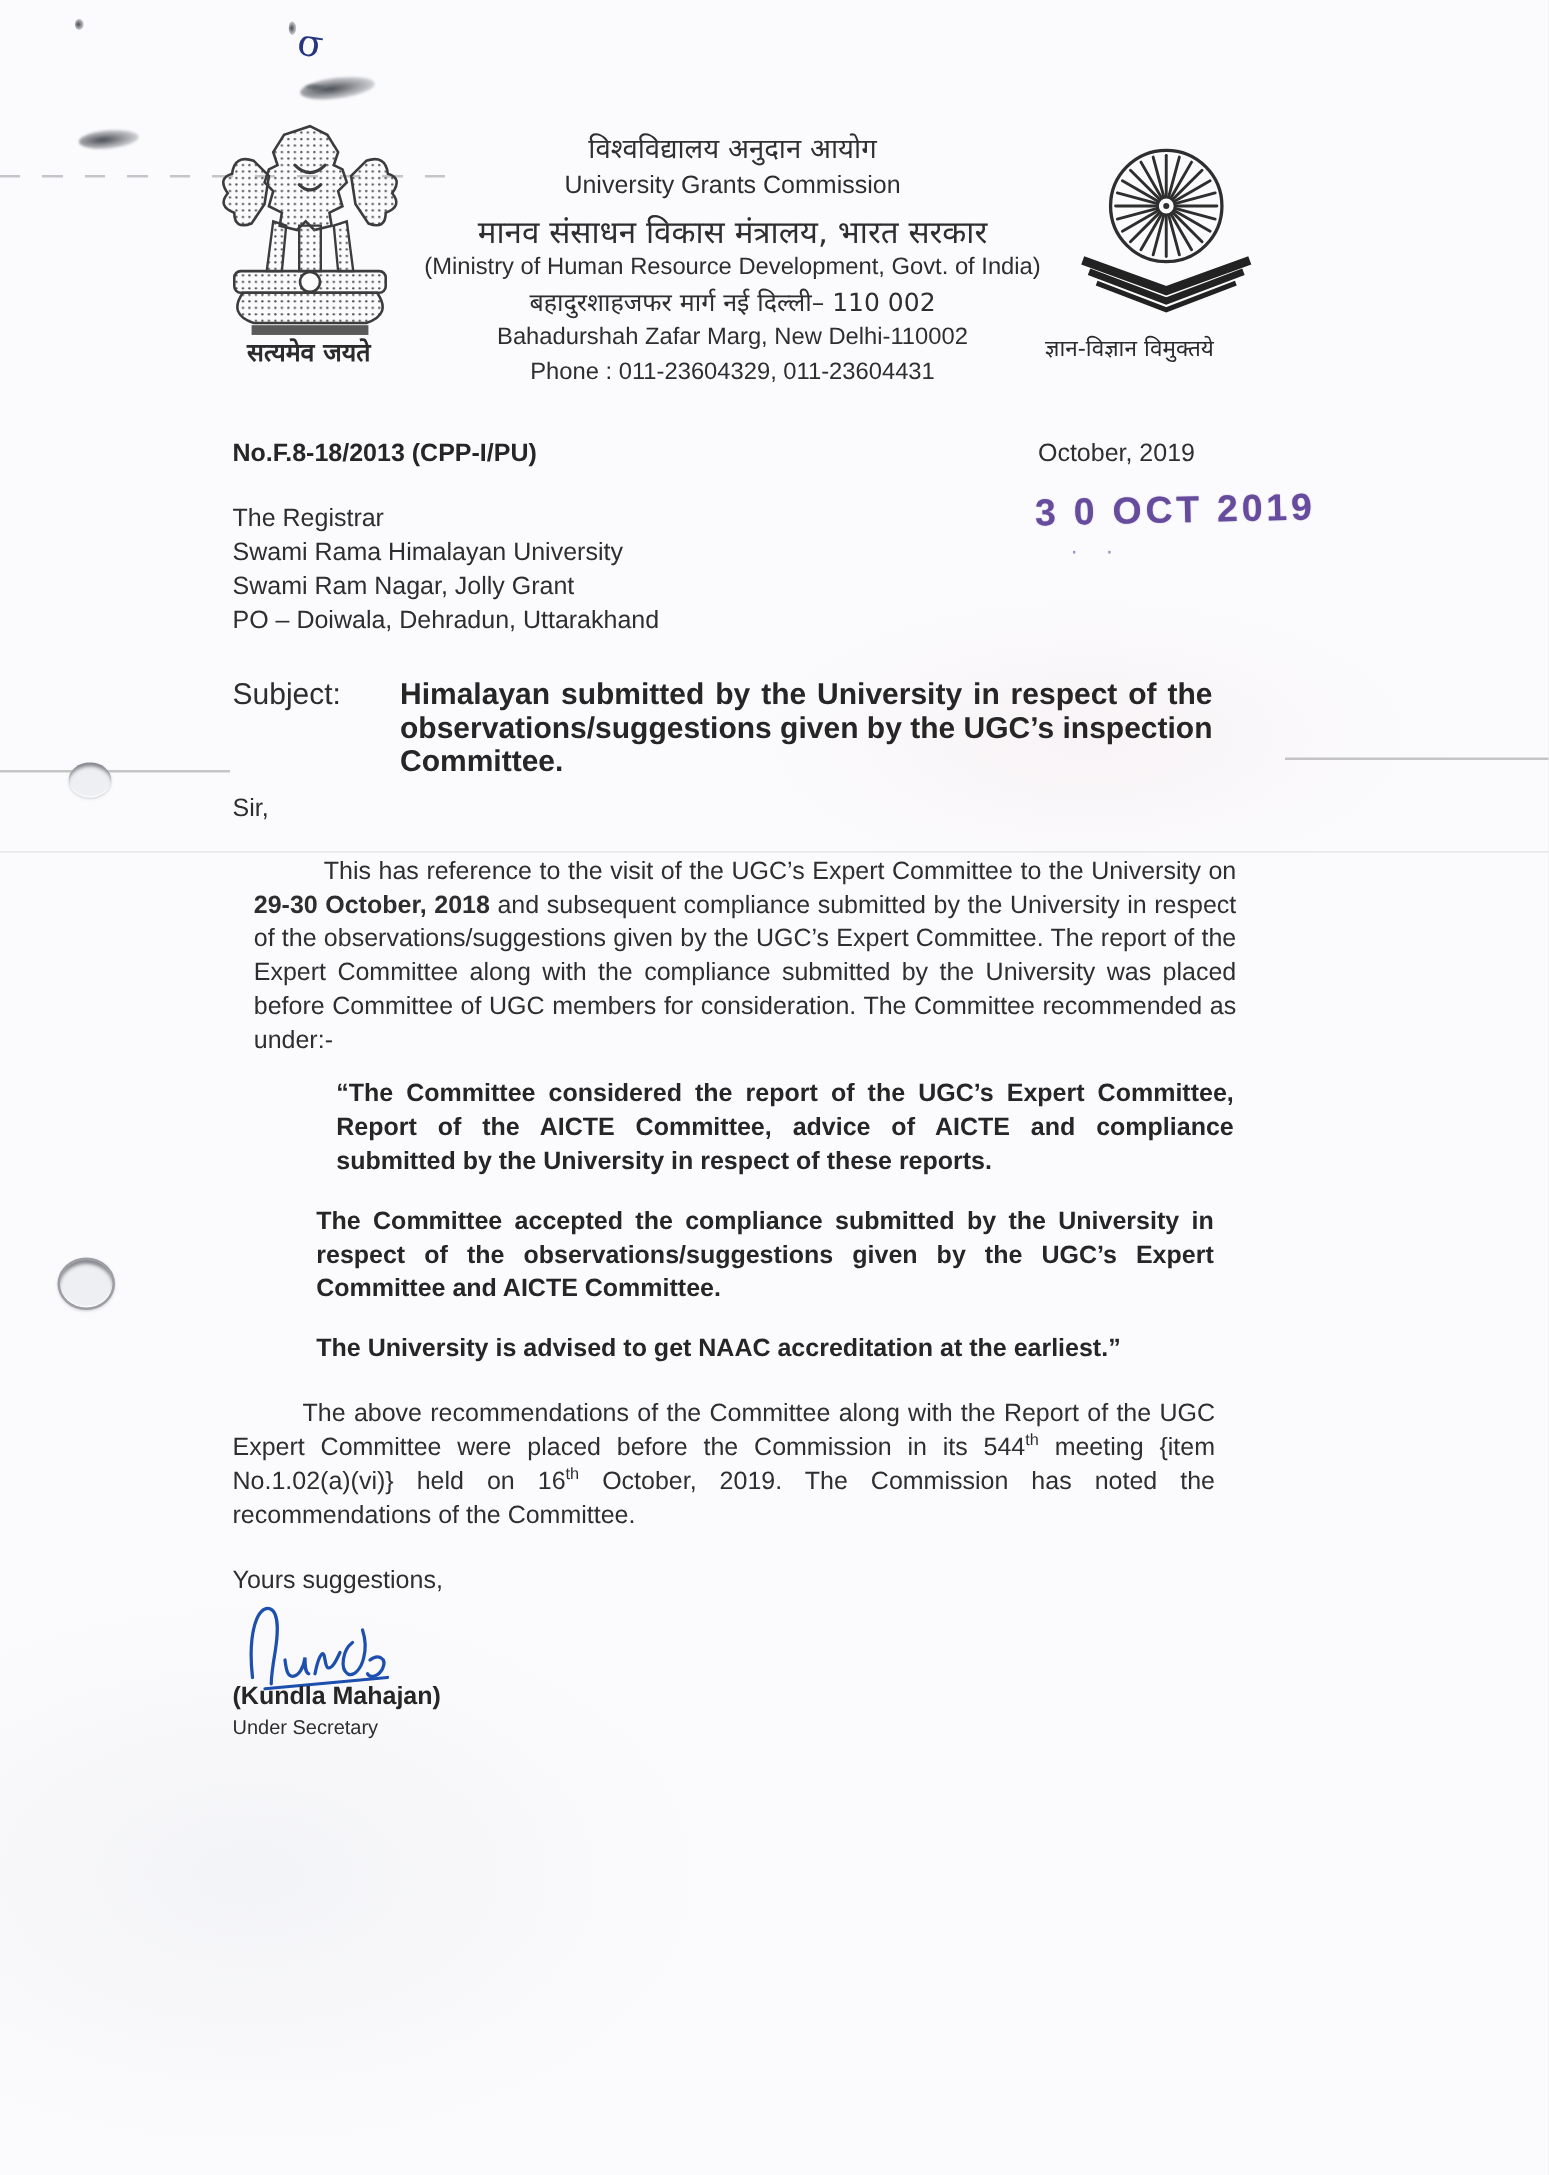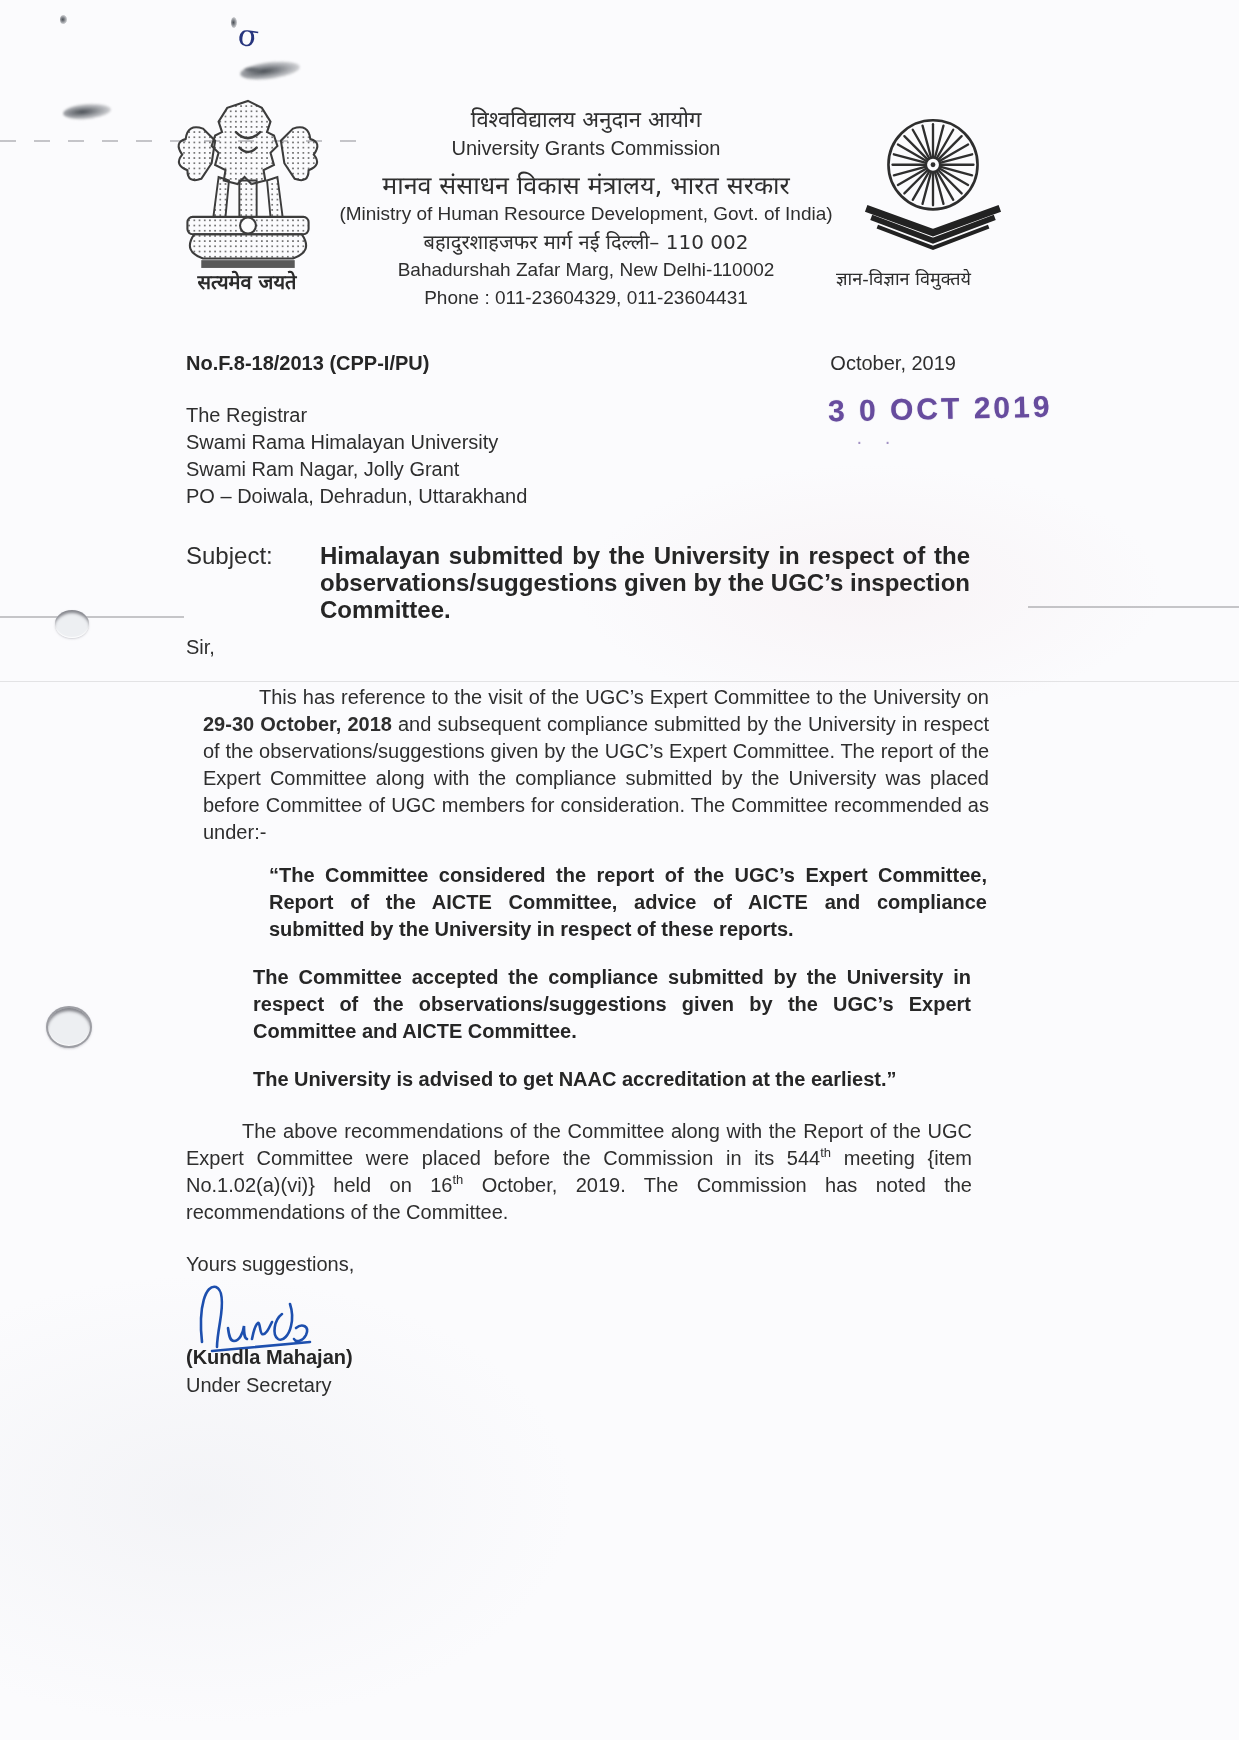--- a/index.html
+++ b/index.html
@@ -50,21 +50,21 @@
   .quote{font-weight:bold;color:#262626;}
   .quote1{left:253px;top:862px;width:718px;margin-left:16px;}
   .quote2{left:253px;top:964px;width:718px;}
   .quote3{left:253px;top:1066px;width:718px;}
   .para2{left:186px;top:1118px;width:786px;text-indent:56px;}
   sup{font-size:13px;line-height:0;}
 
   .valediction{left:186px;top:1253px;font-size:20px;}
   .signature{left:190px;top:1276px;}
   .signatory{left:186px;top:1346px;font-size:20px;font-weight:bold;color:#262626;text-align:right;}
-  .sig-title{left:186px;top:1374px;font-size:20px;}
+  .sig-title{left:186px;top:1374px;font-size:16px;}
 
   
   .fold{background:rgba(130,130,136,.45);height:2px;}
   .foldA{left:0;top:140px;width:368px;height:2px;opacity:.55;
          background:repeating-linear-gradient(90deg, rgba(110,110,118,.7) 0 16px, transparent 16px 34px);}
   .foldB{left:1028px;top:606px;width:211px;}
   .foldC{left:0;top:616px;width:184px;}
   .foldD{left:0;top:681px;width:1239px;height:1px;background:rgba(140,140,146,.22);}
   .hole{border-radius:50%;background:#edeff2;
         box-shadow:inset 0 4px 3px -1px rgba(50,50,58,.55), inset 0 -1px 1px rgba(255,255,255,.9), 0 1px 2px rgba(170,170,178,.5);}

